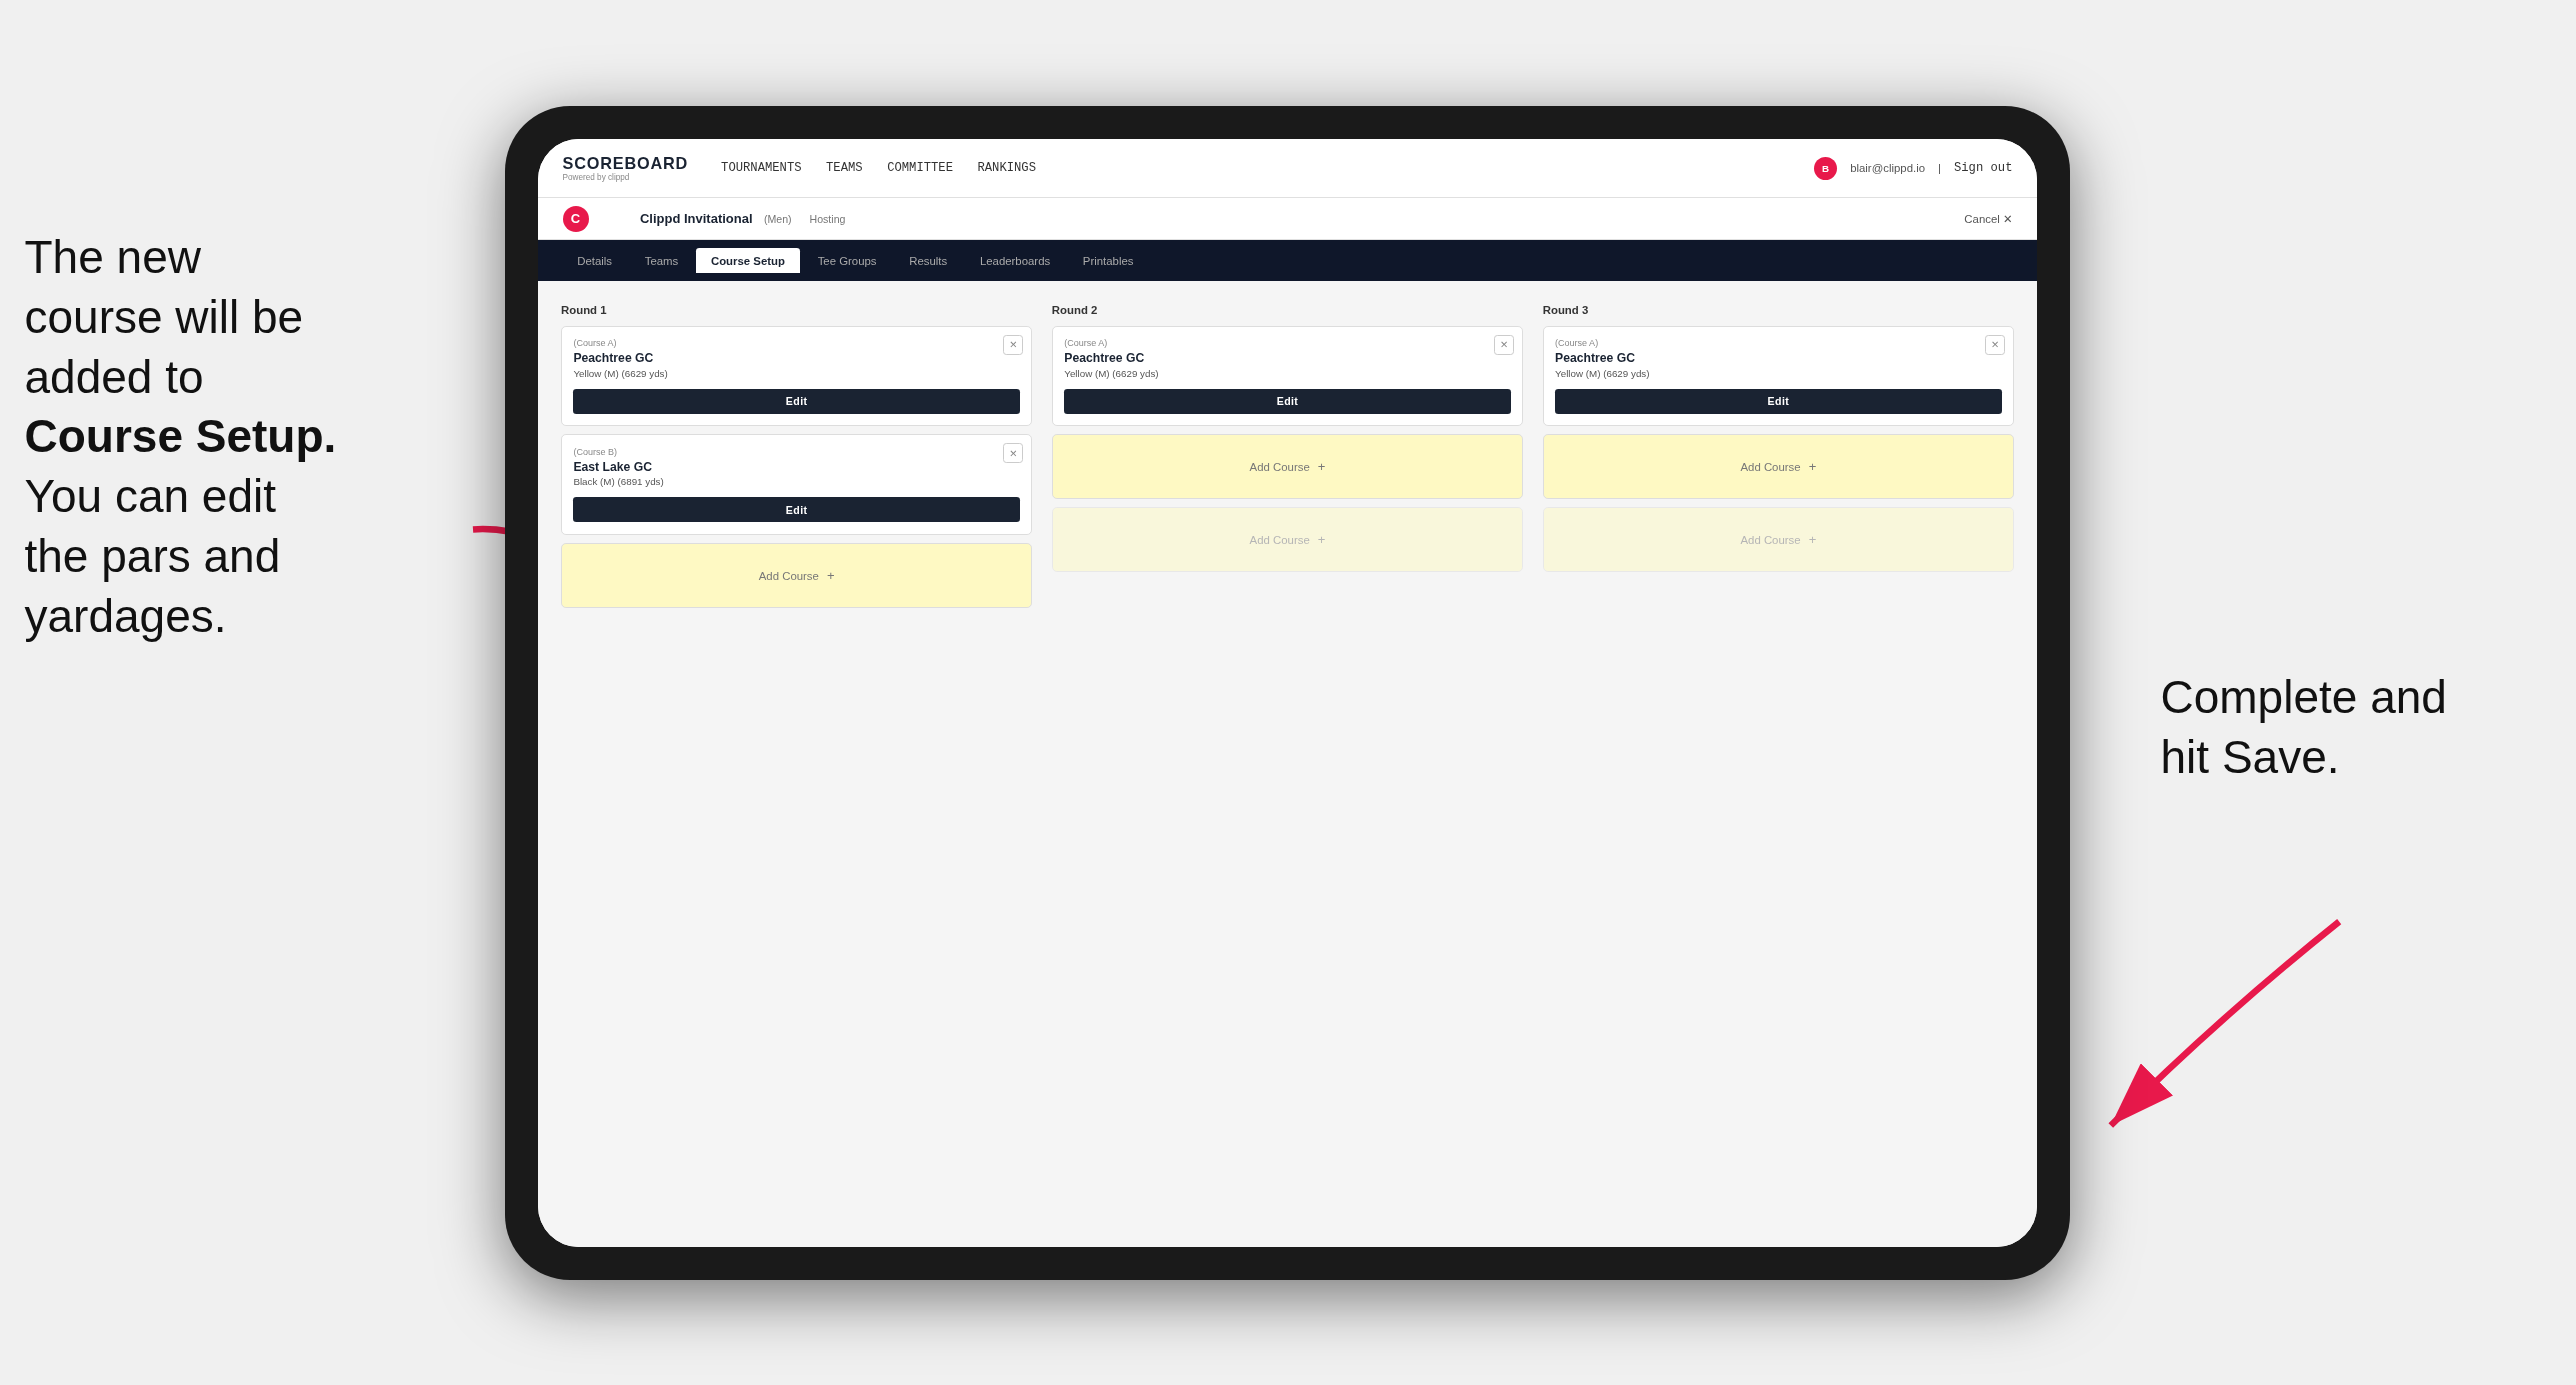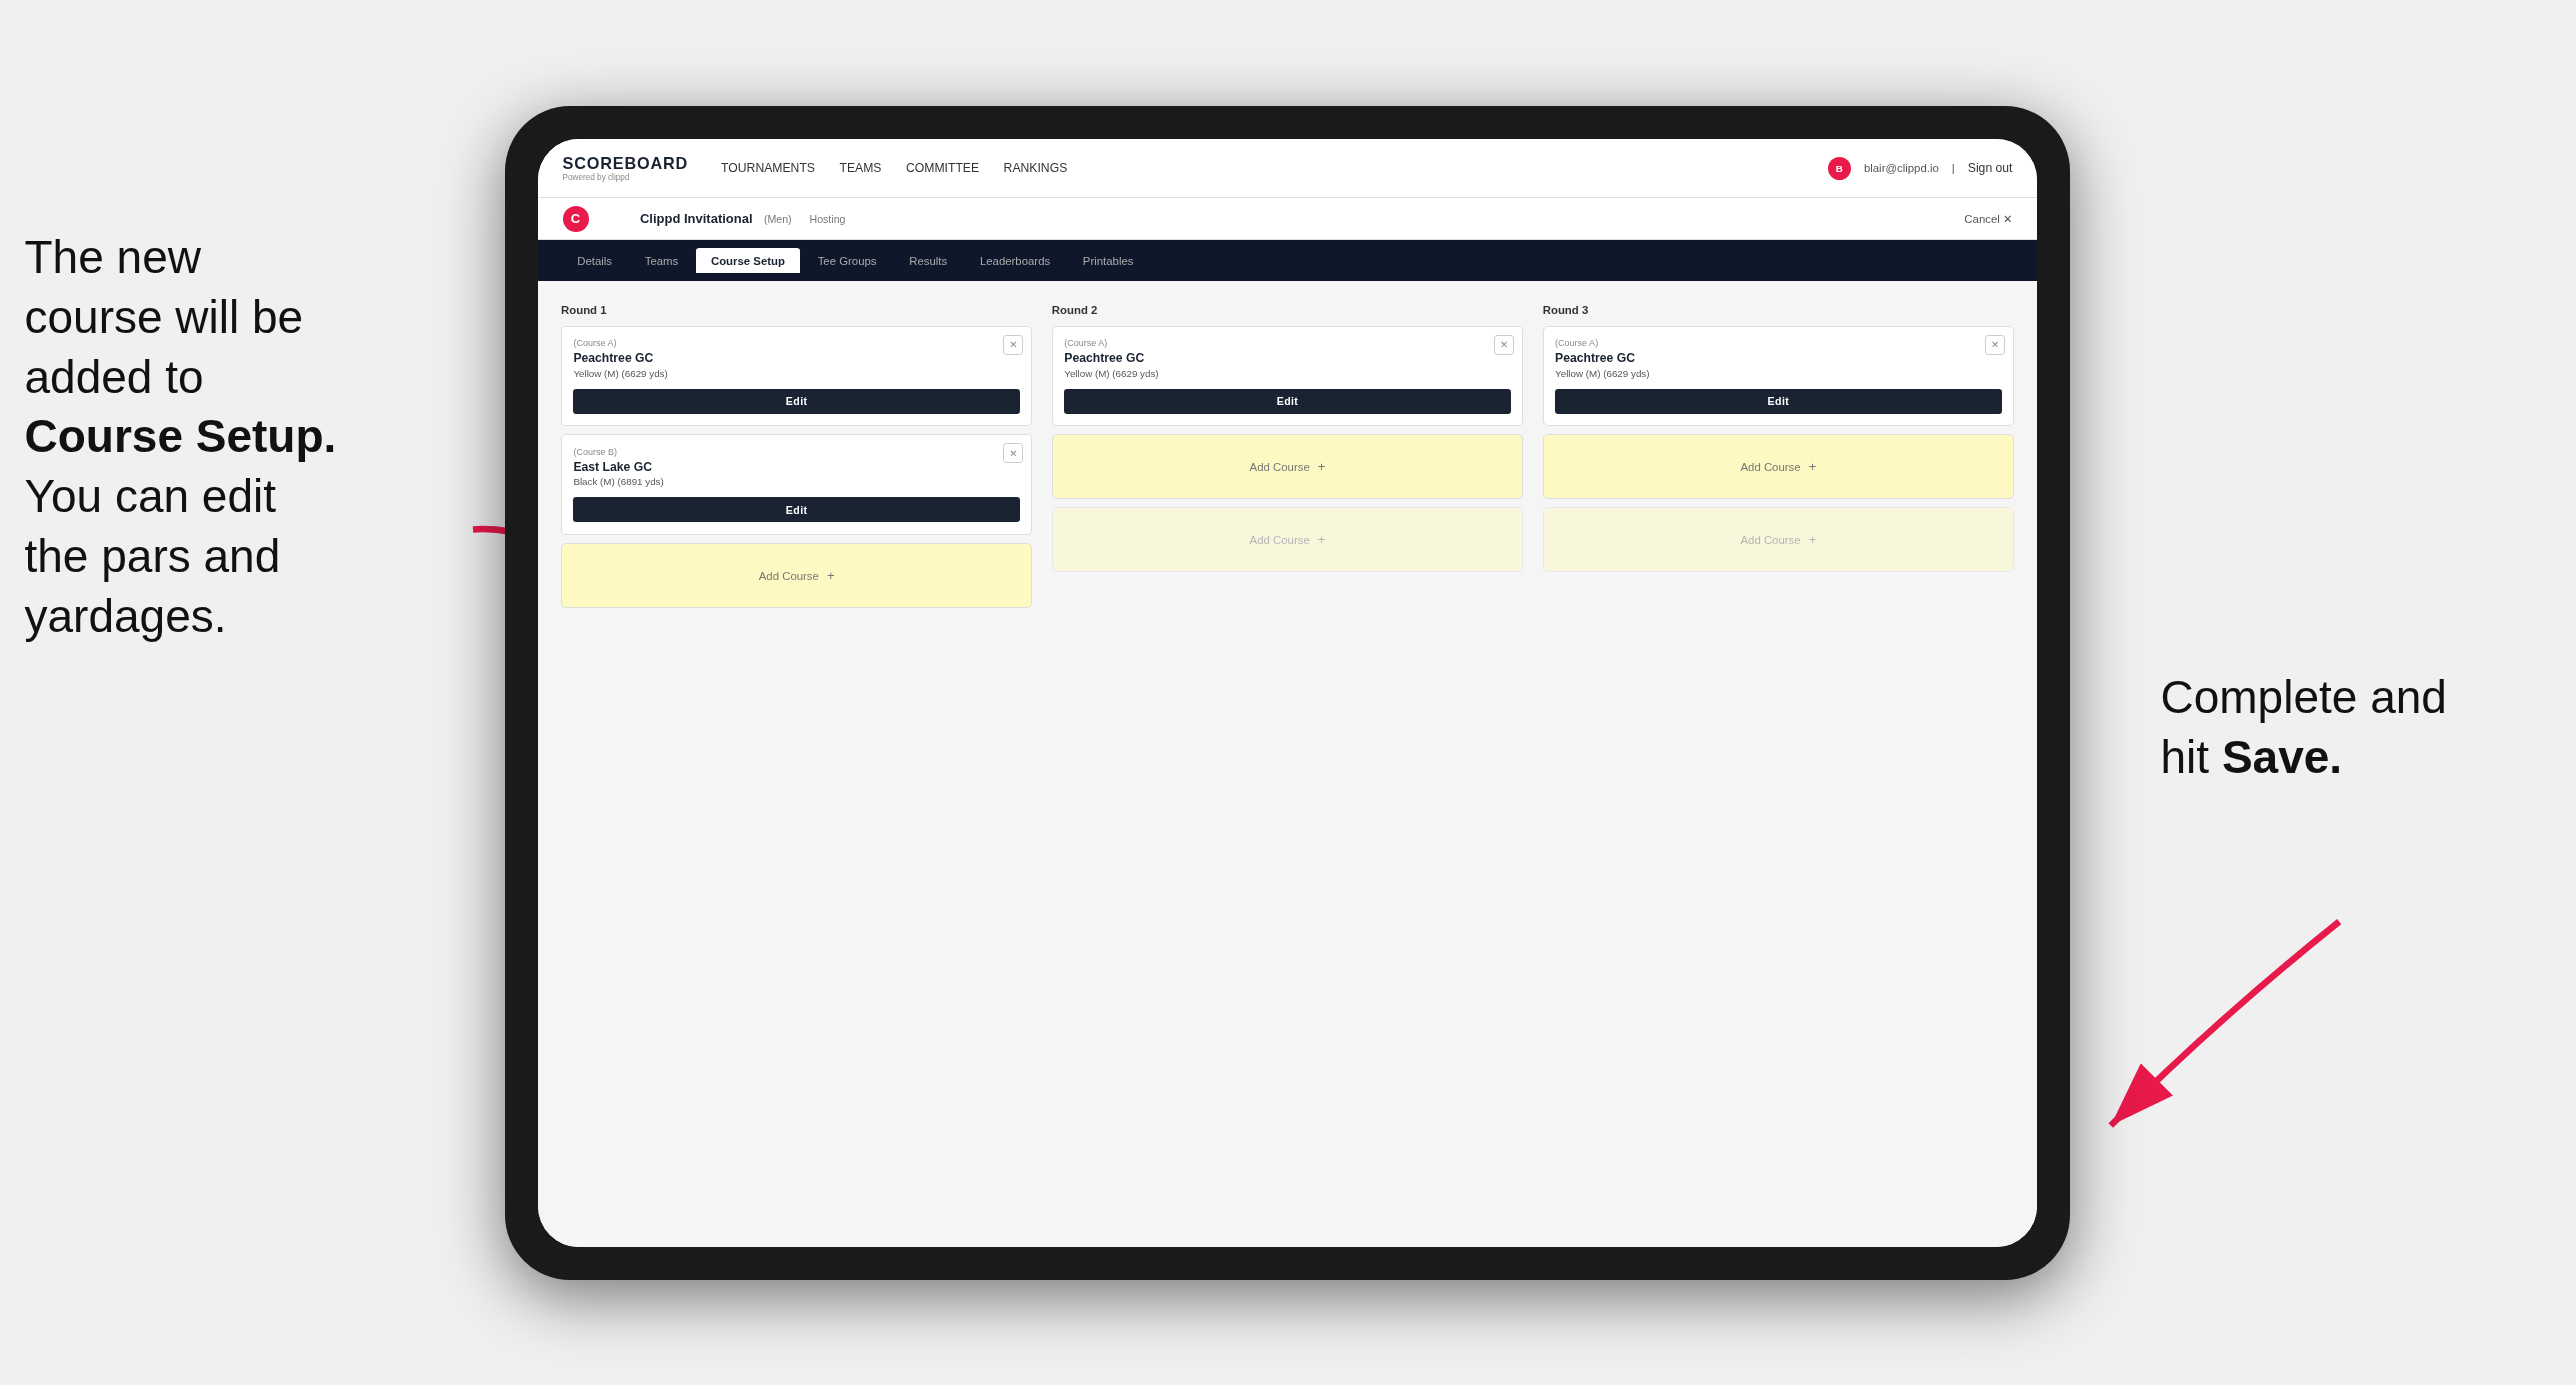--- a/index.html
+++ b/index.html
@@ -28,21 +28,21 @@
     .annotation-right {
       position: absolute;
       right: 24.5px;
       top: 668px;
       font-size: 46px;
       line-height: 1.3;
       color: #111;
       width: 391px;
       text-align: left;
     }
-    .annotation-right strong { font-weight: 700; margin-top: 16px; }
+    .annotation-right strong { font-weight: 400; margin-top: 16px; }
 
     
     .tablet {
       position: absolute;
       left: 505px;
       top: 106px;
       width: 1565px;
       height: 1174px;
       background: #1a1a1a;
       border-radius: 65px;
@@ -102,20 +102,21 @@
       gap: 24.5px;
     }
 
     .nav-link {
       font-size: 12.2px;
       color: #333;
       text-decoration: none;
       font-weight: 500;
       cursor: pointer;
       padding: 3.3px 0;
+      font-family: Liberation Mono, monospace;
     }
 
     .nav-right {
       display: flex;
       align-items: center;
       gap: 13px;
       font-size: 11.4px;
       color: #555;
     }
 

